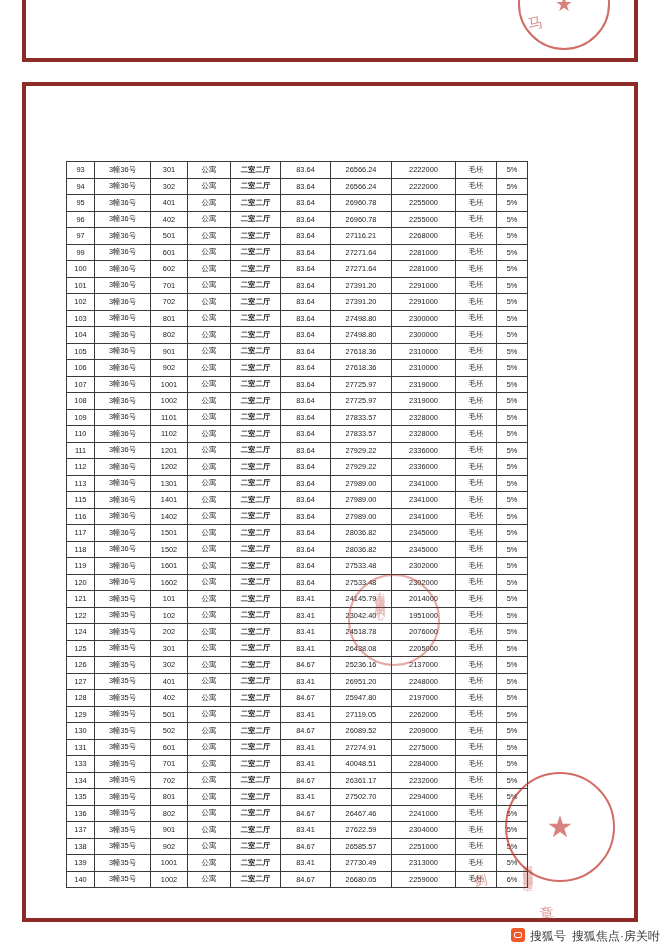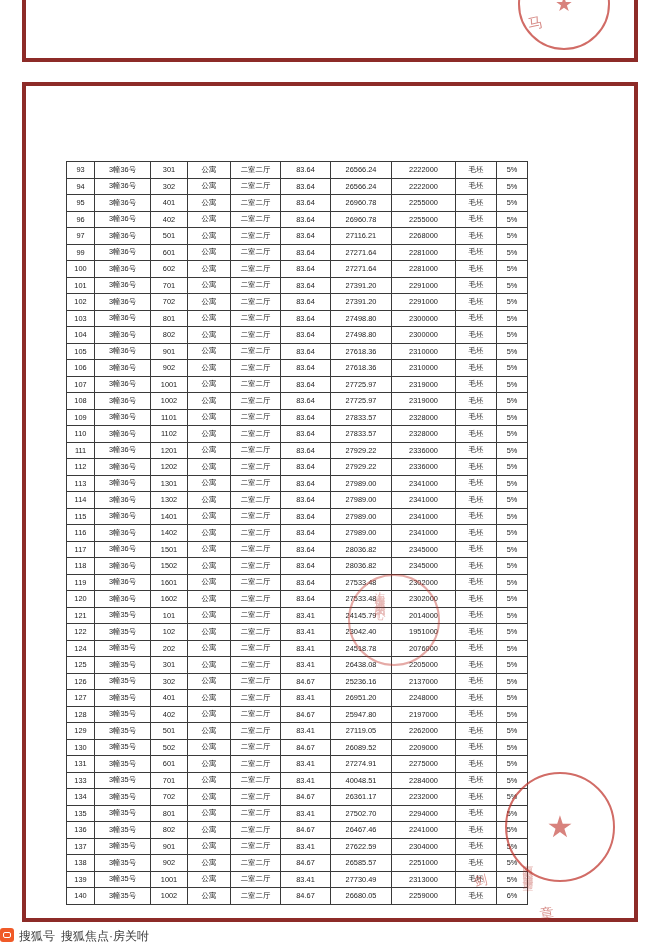--- a/index.html
+++ b/index.html
@@ -54,21 +54,21 @@
     text-align: center;
     vertical-align: middle;
     padding: 0;
     white-space: nowrap;
     overflow: hidden;
   }
   .c0 { width: 27px; }
   .c1 { width: 55px; }
   .c2 { width: 36px; }
   .c3 { width: 42px; }
-  .c4 { width: 49px; }
+  .c4 { width: 49px; font-weight: bold; }
   .c5 { width: 49px; }
   .c6 { width: 60px; }
   .c7 { width: 63px; }
   .c8 { width: 40px; }
   .c9 { width: 30px; }
   
   .main-table-wrap {
     position: absolute;
     left: 66px;
     top: 161px;
@@ -151,21 +151,21 @@
   }
   .wm-1 { left: 372px; top: 582px; }
   .wm-3 { left: 520px; top: 856px; }
 
   
   .footer {
     position: absolute;
     left: 0;
     bottom: 6px;
     width: 660px;
-    text-align: left;
+    text-align: right;
     font-size: 12px;
     color: #3c3c3c;
     font-family: "Liberation Sans", sans-serif;
   }
   .footer-logo {
     display: inline-block;
     width: 14px;
     height: 14px;
     background: #f05a28;
     border-radius: 3px;
@@ -437,32 +437,20 @@
             <td class="c2">1301</td>
             <td class="c3">公寓</td>
             <td class="c4">二室二厅</td>
             <td class="c5">83.64</td>
             <td class="c6">27989.00</td>
             <td class="c7">2341000</td>
             <td class="c8">毛坯</td>
             <td class="c9">5%</td>
           </tr>
           <tr>
-            <td class="c0">114</td>
-            <td class="c1">3幢36号</td>
-            <td class="c2">1302</td>
-            <td class="c3">公寓</td>
-            <td class="c4">二室二厅</td>
-            <td class="c5">83.64</td>
-            <td class="c6">27989.00</td>
-            <td class="c7">2341000</td>
-            <td class="c8">毛坯</td>
-            <td class="c9">5%</td>
-          </tr>
-          <tr>
             <td class="c0">115</td>
             <td class="c1">3幢36号</td>
             <td class="c2">1401</td>
             <td class="c3">公寓</td>
             <td class="c4">二室二厅</td>
             <td class="c5">83.64</td>
             <td class="c6">27989.00</td>
             <td class="c7">2341000</td>
             <td class="c8">毛坯</td>
             <td class="c9">5%</td>

